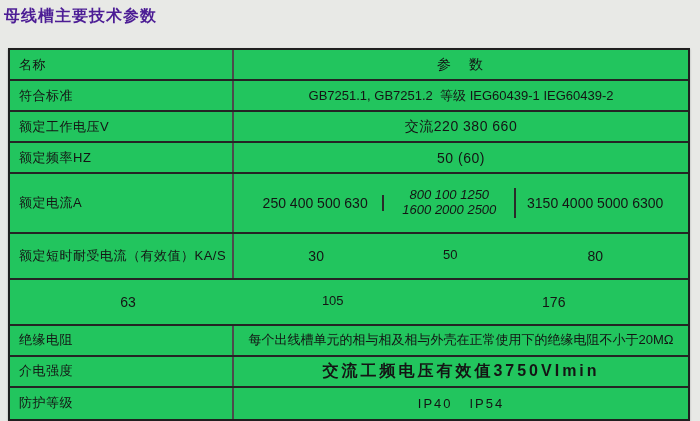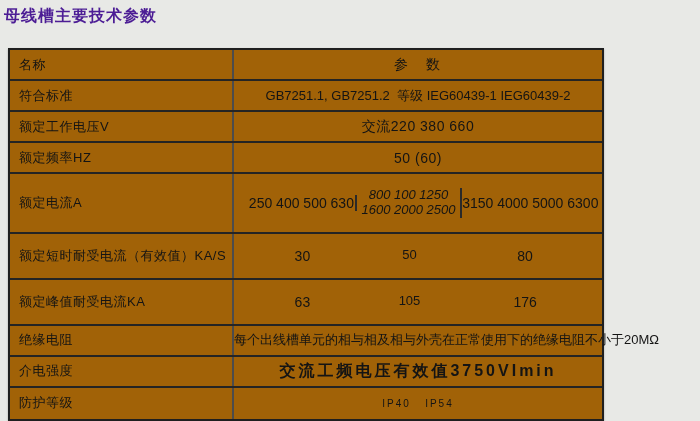--- a/index.html
+++ b/index.html
@@ -9,41 +9,41 @@
     font-family:"Liberation Sans","DejaVu Sans",sans-serif;
     color:#141414;
     position:relative;
     overflow:hidden;
   }
   .title{
     position:absolute;left:4px;top:6px;margin:0;
     font-size:16px;font-weight:bold;letter-spacing:1px;color:#4c1d95;
   }
   .table{
-    position:absolute;left:8px;top:48px;width:596px;
+    position:absolute;left:8px;top:48px;width:682px;
     border:2px solid #1f1f1f;
-    background:#a16207;
+    background:#22c55e;
     box-sizing:border-box;
     box-shadow:0 1px 2px rgba(0,0,0,.25);
   }
   .row{display:flex;align-items:stretch;border-bottom:2px solid #242424;min-height:31px;box-sizing:border-box;}
   .row:last-child{border-bottom:none;}
   .row.tall{min-height:34px;}
   .cell{display:flex;align-items:center;box-sizing:border-box;}
   .name{
     width:224px;flex:0 0 224px;
     border-right:2px solid #4c4c4c;
     padding-left:9px;
     font-size:13px;letter-spacing:.5px;
     white-space:pre;
   }
   .param{flex:1;justify-content:center;font-size:14px;white-space:pre;letter-spacing:.5px;}
   .param.small{font-size:13px;letter-spacing:0;}
   .param.big{font-size:16px;font-weight:600;letter-spacing:3px;}
-  .param.ip{font-size:10px;letter-spacing:2px;}
+  .param.ip{font-size:13px;letter-spacing:2px;}
   .header .param{letter-spacing:2px;}
   .subgrid{flex:1;display:flex;padding:14px;}
   .sub{
     display:flex;align-items:center;justify-content:center;
     font-size:14px;white-space:pre;text-align:center;box-sizing:border-box;
   }
   .sub.s1{flex:0 0 32%;}
   .sub.s2{flex:0 0 31%;font-size:13px;line-height:1.15;}
   .sub.s3{flex:1;}
   .bordered .s1{border-right:2px solid #2a2a2a;}
@@ -91,21 +91,20 @@
     <div class="row">
       <div class="cell name">额定短时耐受电流（有效值）KA/S</div>
       <div class="cell subgrid">
         <div class="sub s1">30</div>
         <div class="sub s2">50</div>
         <div class="sub s3">80</div>
       </div>
     </div>
 
     <div class="row">
-      <div class="cell name">额定峰值耐受电流KA</div>
       <div class="cell subgrid">
         <div class="sub s1">63</div>
         <div class="sub s2">105</div>
         <div class="sub s3">176</div>
       </div>
     </div>
 
     <div class="row">
       <div class="cell name">绝缘电阻</div>
       <div class="cell param small">每个出线槽单元的相与相及相与外壳在正常使用下的绝缘电阻不小于20MΩ</div>

